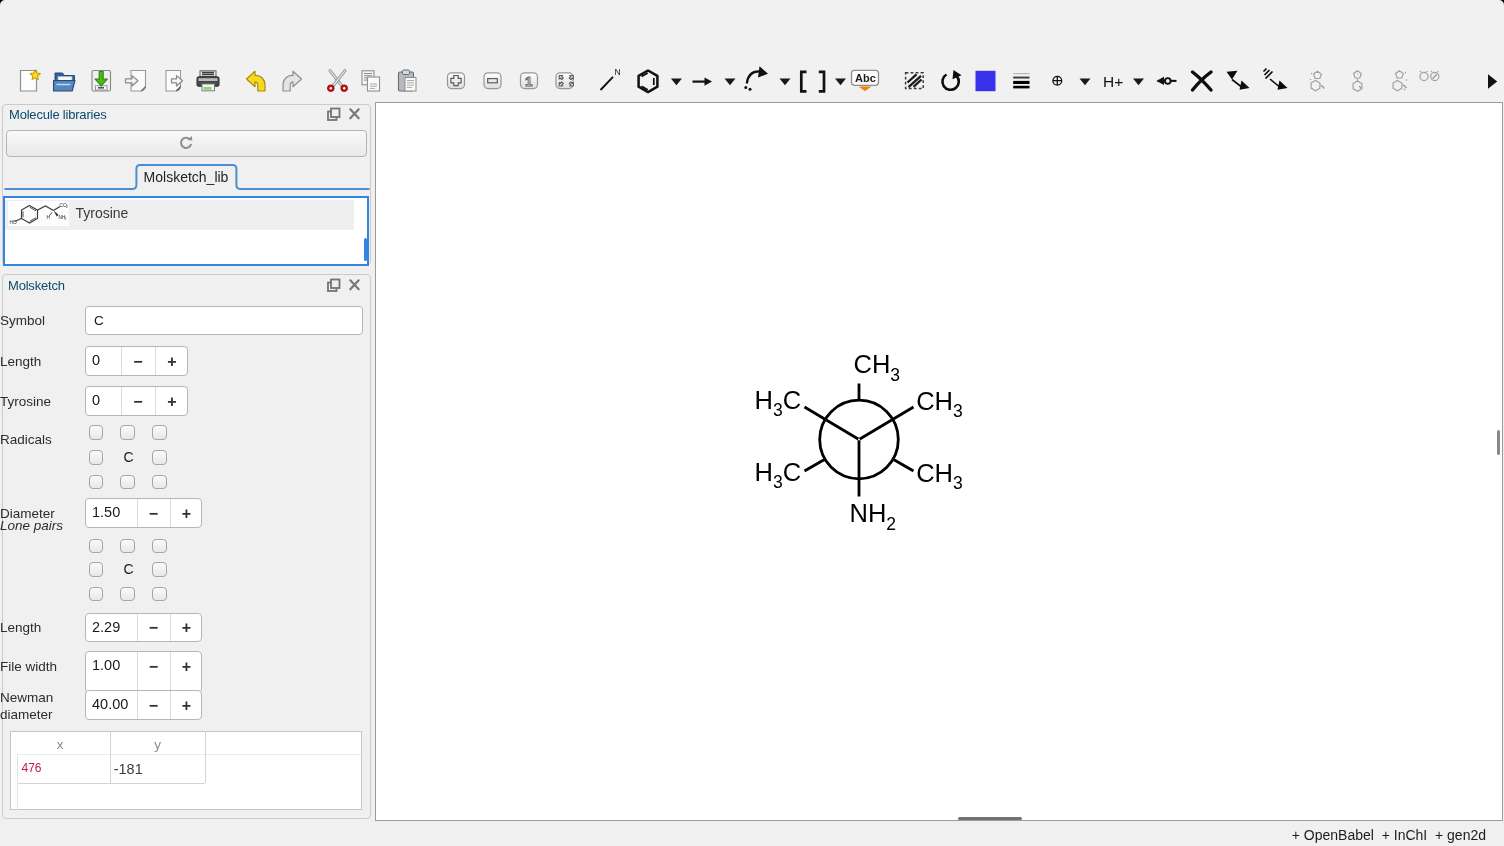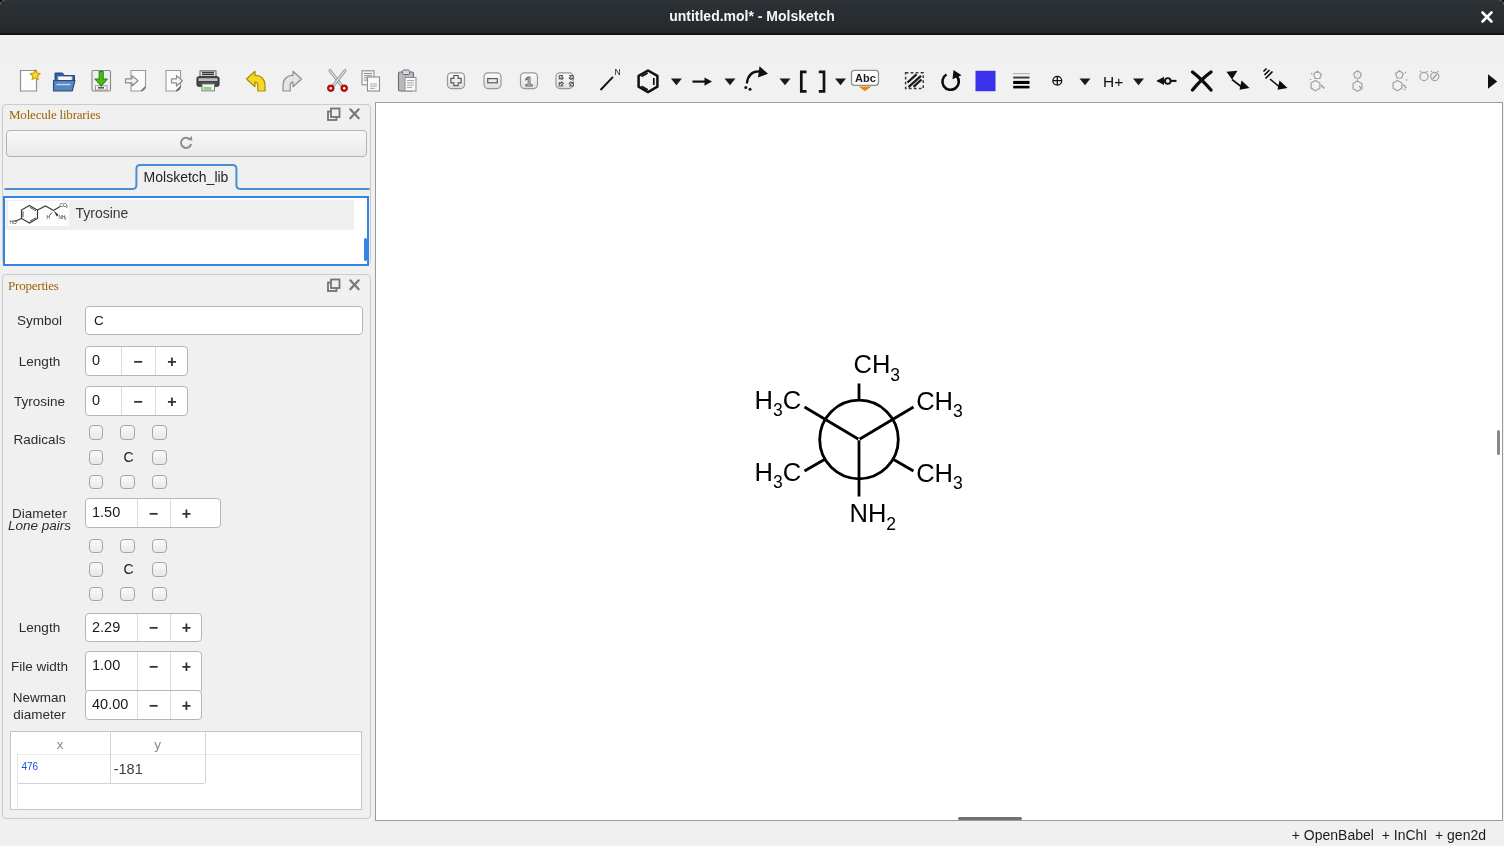--- a/index.html
+++ b/index.html
@@ -9,43 +9,37 @@
   
   #titlebar{left:0;top:0;width:1504px;height:35px;background:linear-gradient(#30353a 0%,#2b3034 10%,#272b2e 85%,#212527 100%);border-radius:5px 5px 0 0;border-bottom:2px solid #101314;box-sizing:border-box;}
   #titlebar .title{left:0;top:8px;width:1504px;text-align:center;color:#f4f6f7;font-size:14px;font-weight:bold;letter-spacing:0px;}
   
   #menubar{left:0;top:35px;width:1504px;height:24px;background:linear-gradient(#fbfbfb,#f3f3f3);border-bottom:1px solid #d8d8d8;box-sizing:border-box;}
   .menuitem{top:5.5px;font-size:13.5px;color:#2d2d2d;}
   
   #toolbar{left:0;top:59px;width:1504px;height:43px;background:#f1f1f1;}
   
   .dockframe{background:#f0f0f0;border:1px solid #cbcbcb;border-radius:4px;box-sizing:border-box;}
-  .docktitle{font-size:13px;letter-spacing:-0.2px;color:#a16207;font-family:Liberation Serif, serif;}
+  .docktitle{font-size:13px;letter-spacing:-0.2px;color:#0c4a6e;}
   
   #canvas{left:375px;top:102px;width:1128px;height:719px;background:#fff;border:1px solid #9b9b9b;box-sizing:border-box;}
   #statusbar{left:0;top:822px;width:1504px;height:24px;background:#f0f0f0;}
   #statustext{top:5px;right:18px;font-size:14px;color:#1d1d1d;}
   
-  .flabel{font-size:13.5px;color:#2c2c2c;text-align:center;width:79px;left:0;}
+  .flabel{font-size:13.5px;color:#2c2c2c;text-align:left;width:79px;left:0;}
   .input{background:#fff;border:1px solid #b6b6b6;border-radius:4px;box-sizing:border-box;}
   .spin{background:#fff;border:1px solid #b6b6b6;border-radius:4px;box-sizing:border-box;}
   .spin .sep{position:absolute;top:0;bottom:0;width:1px;background:#dcdcdc;}
   .spin .val{position:absolute;left:6px;top:5px;font-size:14.5px;color:#1a1a1a;}
   .spin .pm{position:absolute;top:0;bottom:0;text-align:center;font-size:16px;font-weight:bold;color:#303030;}
   .cb{position:absolute;width:14.5px;height:14.5px;border:1px solid #a6a6a6;border-radius:4px;background:linear-gradient(#fafafa,#e8e8e8);box-sizing:border-box;}
 </style>
 </head>
 <body>
 <div id="win">
-  <div id="titlebar" class="abs">
-    <div class="title abs">untitled.mol* - Molsketch</div>
-    <svg class="abs" style="left:1479px;top:9px" width="16" height="16" viewBox="0 0 16 16">
-      <path d="M3.5 3.5 L12.5 12.5 M12.5 3.5 L3.5 12.5" stroke="#fff" stroke-width="2.6" stroke-linecap="round"></path>
-    </svg>
-  </div>
   <div id="toolbar" class="abs"></div>
   <svg id="tbicons" class="abs" style="left:0;top:59px" width="1504" height="43" viewBox="0 59 1504 43">
     <defs>
         <linearGradient id="zg" x1="0" y1="0" x2="0" y2="1">
           <stop offset="0" stop-color="#fefefe"></stop>
           <stop offset="1" stop-color="#dedede"></stop>
         </linearGradient>
       </defs>
 
     <path d="M20.5 70.5 h16 v20.5 h-16 z" fill="#fdfdfd" stroke="#8f8f8f" stroke-width="1.2"></path>
@@ -242,21 +236,21 @@
     <text x="38.5" y="17.5" font-size="4.8" fill="#2a2a2a">H</text>
     <text x="50.5" y="17.8" font-size="4.8" fill="#2a2a2a">NH</text>
     <text x="56.5" y="19.3" font-size="3.4" fill="#2a2a2a">2</text>
     <text x="51.5" y="5.5" font-size="4.8" fill="#2a2a2a">CO</text>
     <text x="58" y="7" font-size="3.4" fill="#2a2a2a">2</text>
   </svg>
   <div class="abs" style="left:75.5px;top:205px;font-size:14px;color:#3a3a3a;">Tyrosine</div>
   <div class="abs" style="left:364px;top:238px;width:3px;height:23px;background:#3584e4;border-radius:1.5px;"></div>
 
   <div class="dockframe abs" style="left:2px;top:274px;width:369px;height:545px;"></div>
-  <div class="docktitle abs" style="left:8px;top:278px;">Properties</div>
+  <div class="docktitle abs" style="left:8px;top:278px;">Molsketch</div>
   <svg class="abs" style="left:324px;top:278px" width="40" height="15" viewBox="0 0 40 15">
     <rect x="4" y="4.5" width="8.5" height="8.5" fill="none" stroke="#6f7478" stroke-width="1.8"></rect>
     <rect x="7" y="1.5" width="8.5" height="8.5" fill="#f0f0f0" stroke="#6f7478" stroke-width="1.8"></rect>
     <path d="M26.3 2.3 L34.7 11.3 M34.7 2.3 L26.3 11.3" stroke="#75797d" stroke-width="2.2" stroke-linecap="round"></path>
   </svg>
 
   <div class="flabel abs" style="top:313px;">Symbol</div>
   <div class="input abs" style="left:85px;top:306px;width:278px;height:29px;"></div>
   <div class="abs" style="left:94px;top:313px;font-size:13.5px;color:#1a1a1a;">C</div>
 
@@ -283,21 +277,21 @@
   <div class="cb" style="left:120px;top:425px;"></div>
   <div class="cb" style="left:152px;top:425px;"></div>
   <div class="cb" style="left:88.5px;top:450px;"></div>
   <div class="abs" style="left:123.5px;top:448.5px;font-size:14px;color:#1a1a1a;">C</div>
   <div class="cb" style="left:152px;top:450px;"></div>
   <div class="cb" style="left:88.5px;top:474.5px;"></div>
   <div class="cb" style="left:120px;top:474.5px;"></div>
   <div class="cb" style="left:152px;top:474.5px;"></div>
 
   <div class="flabel abs" style="top:506px;">Diameter</div>
-  <div class="spin abs" style="left:85px;top:498px;width:136px;height:30px;">
+  <div class="spin abs" style="left:85px;top:498px;width:117px;height:30px;">
     <div class="val">1.50</div>
     <div class="sep" style="left:51px"></div>
     <div class="sep" style="left:84px"></div>
     <div class="pm" style="left:51px;width:33px;top:6px;">−</div>
     <div class="pm" style="left:84px;width:33px;top:6px;">+</div>
   </div>
 
   <div class="flabel abs" style="top:518px;font-style:italic;">Lone pairs</div>
   <div class="cb" style="left:88.5px;top:538.5px;"></div>
   <div class="cb" style="left:120px;top:538.5px;"></div>
@@ -337,21 +331,21 @@
   </div>
 
   <div class="abs" style="left:10px;top:731px;width:352px;height:79px;background:#fff;border:1px solid #c5c5c5;box-sizing:border-box;"></div>
   <div class="abs" style="left:16.5px;top:754px;width:345px;height:1px;background:#ebebeb;"></div>
   <div class="abs" style="left:110px;top:731px;width:1px;height:52px;background:#d4d4d4;"></div>
   <div class="abs" style="left:205px;top:731px;width:1px;height:52px;background:#d4d4d4;"></div>
   <div class="abs" style="left:16.5px;top:783px;width:188.5px;height:1px;background:#d4d4d4;"></div>
   <div class="abs" style="left:16.5px;top:754px;width:1px;height:56px;background:#e3e3e3;"></div>
   <div class="abs" style="left:10px;top:736.5px;width:100px;text-align:center;font-size:13.5px;color:#8a8a8a;">x</div>
   <div class="abs" style="left:110px;top:736.5px;width:95px;text-align:center;font-size:13.5px;color:#8a8a8a;">y</div>
-  <div class="abs" style="left:21.5px;top:761px;font-size:10px;color:#1d4ed8;">476</div>
+  <div class="abs" style="left:21.5px;top:761px;font-size:12px;color:#be185d;">476</div>
   <div class="abs" style="left:113.7px;top:761px;font-size:14.5px;color:#3c3c3c;">-181</div>
 
   <div id="canvas" class="abs"></div>
   <svg class="abs" style="left:0;top:0" width="1504" height="846" viewBox="0 0 1504 846">
     <g stroke="#000" stroke-width="2.8" fill="none">
       <circle cx="859" cy="439.5" r="39.3"></circle>
       <path d="M859 439.5 L804.5 407 M859 439.5 L913.5 407 M859 439.5 L859 496.5"></path>
       <path d="M859 400.2 L859 383.5 M824.9 459.2 L804.5 471 M893.1 459.2 L913.5 471"></path>
     </g>
     <circle cx="859" cy="439.5" r="1" fill="#fff" stroke="none"></circle>

